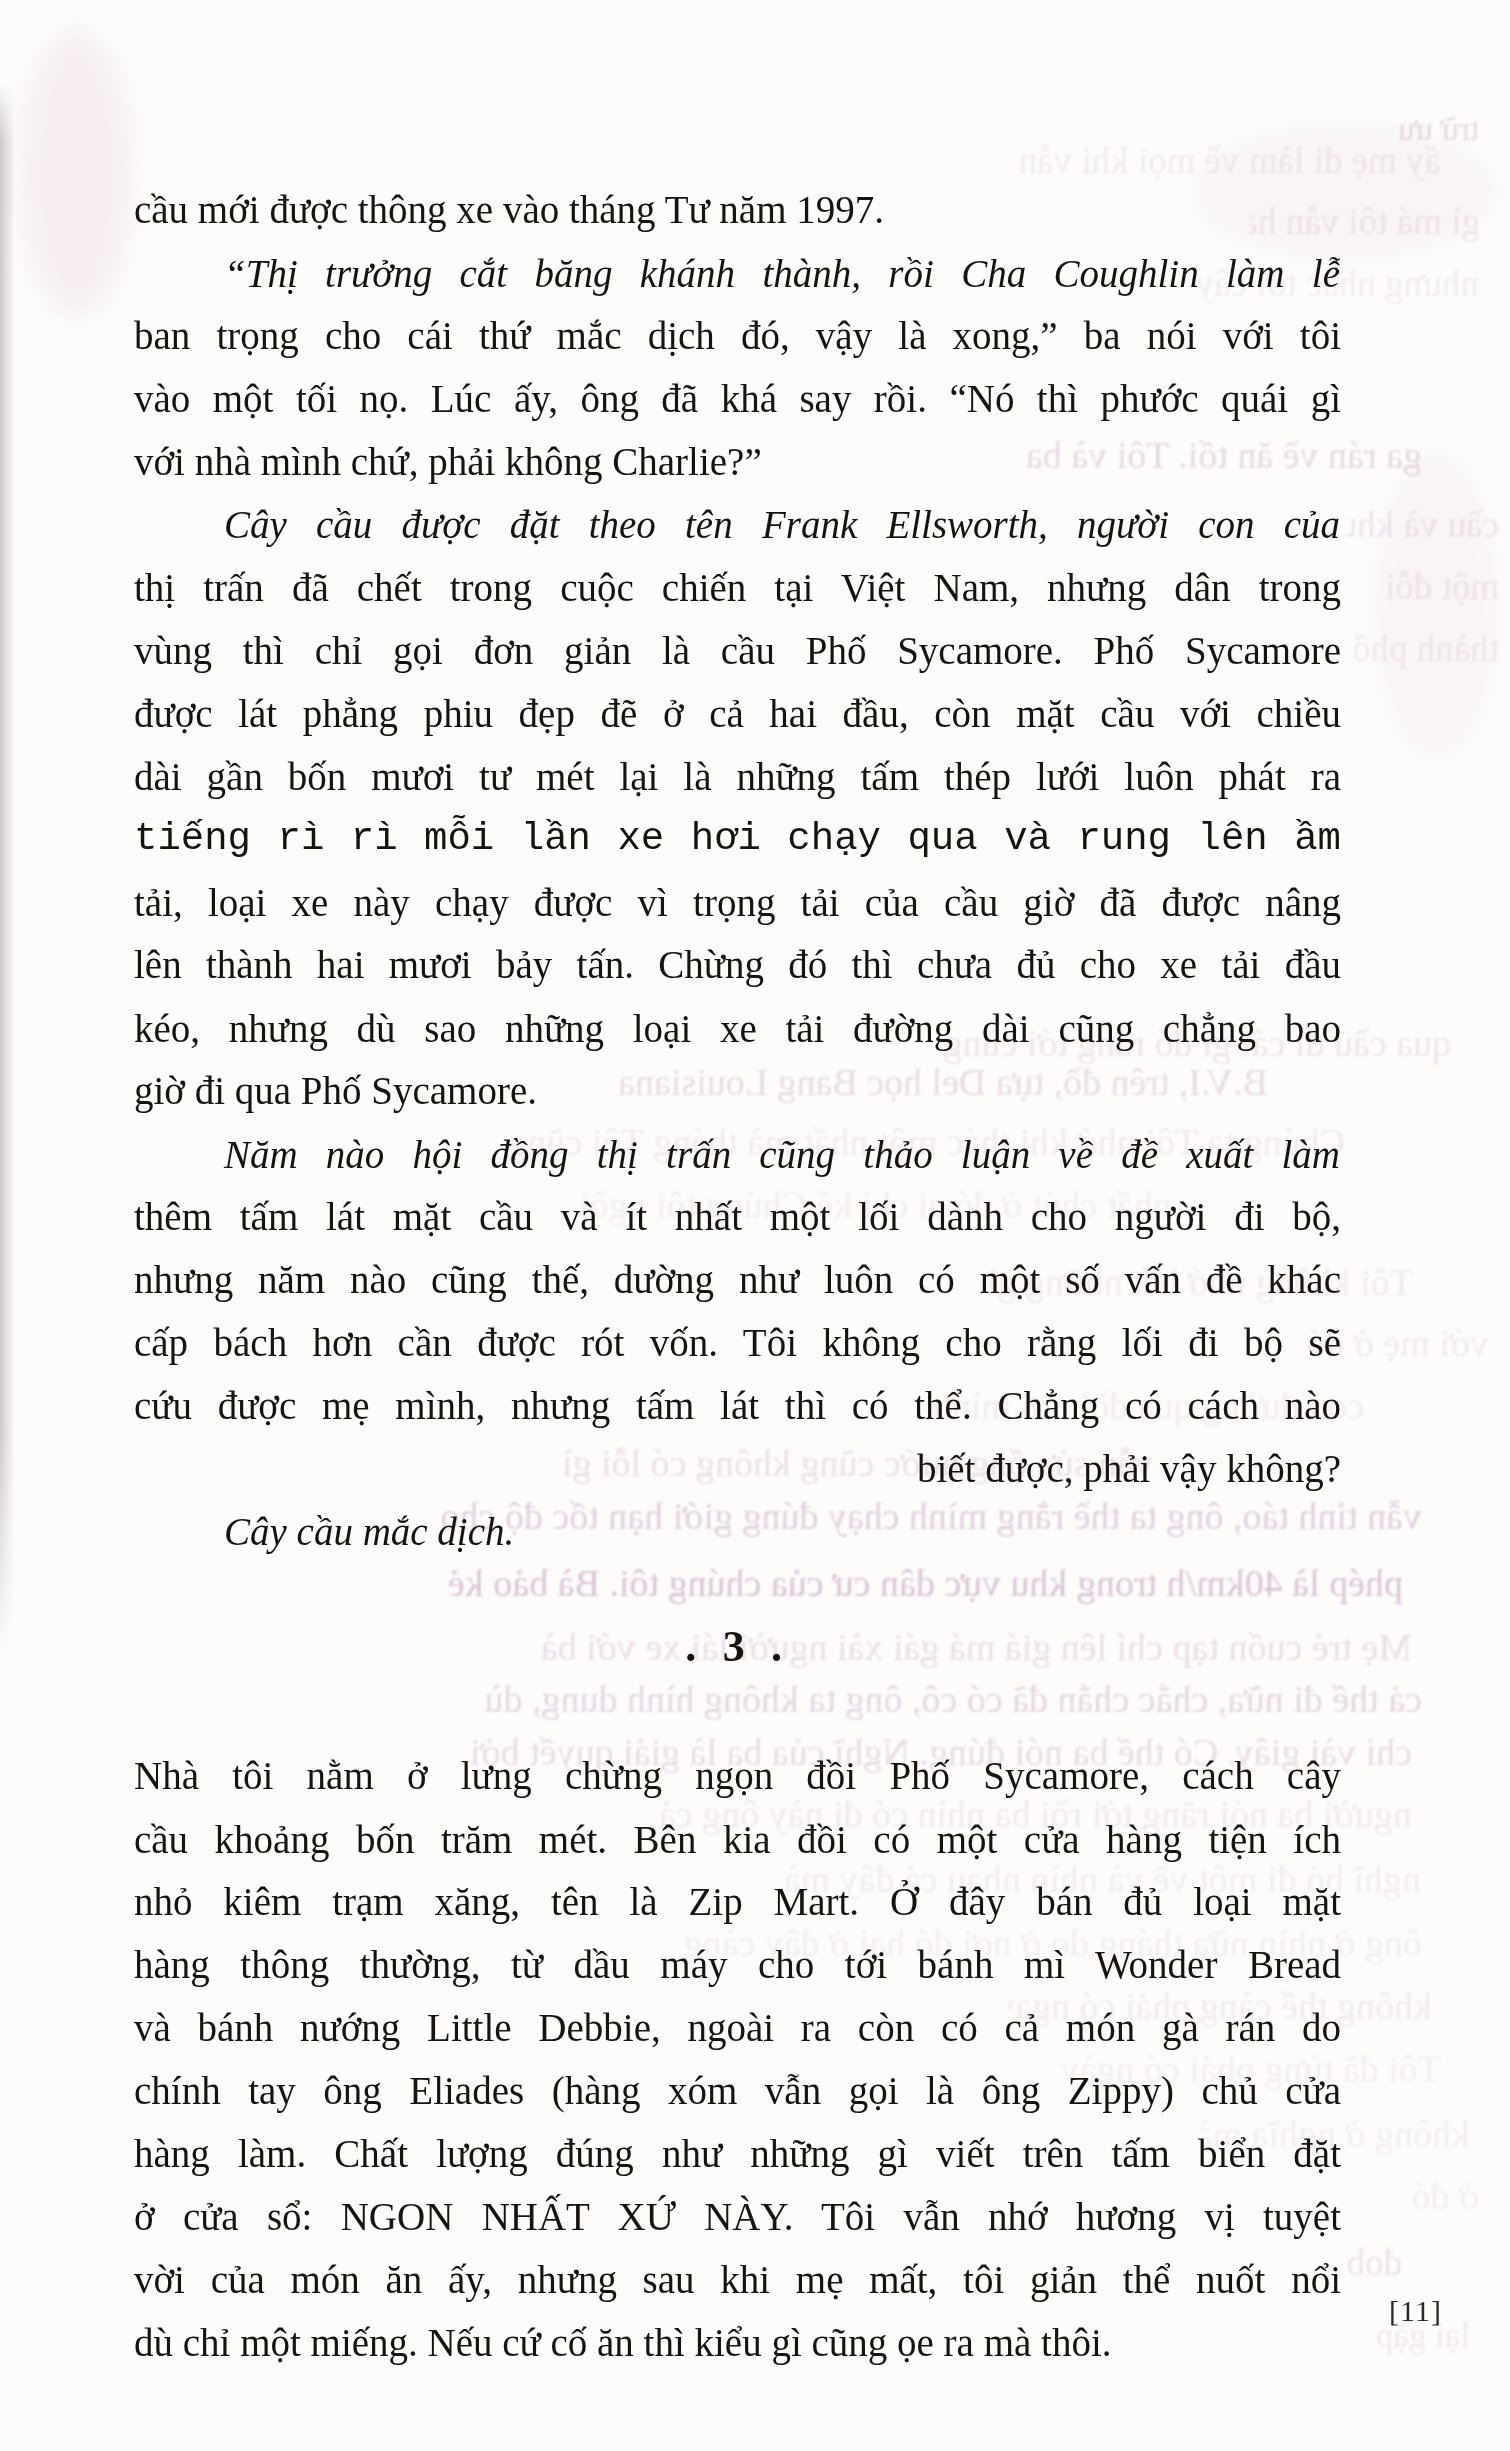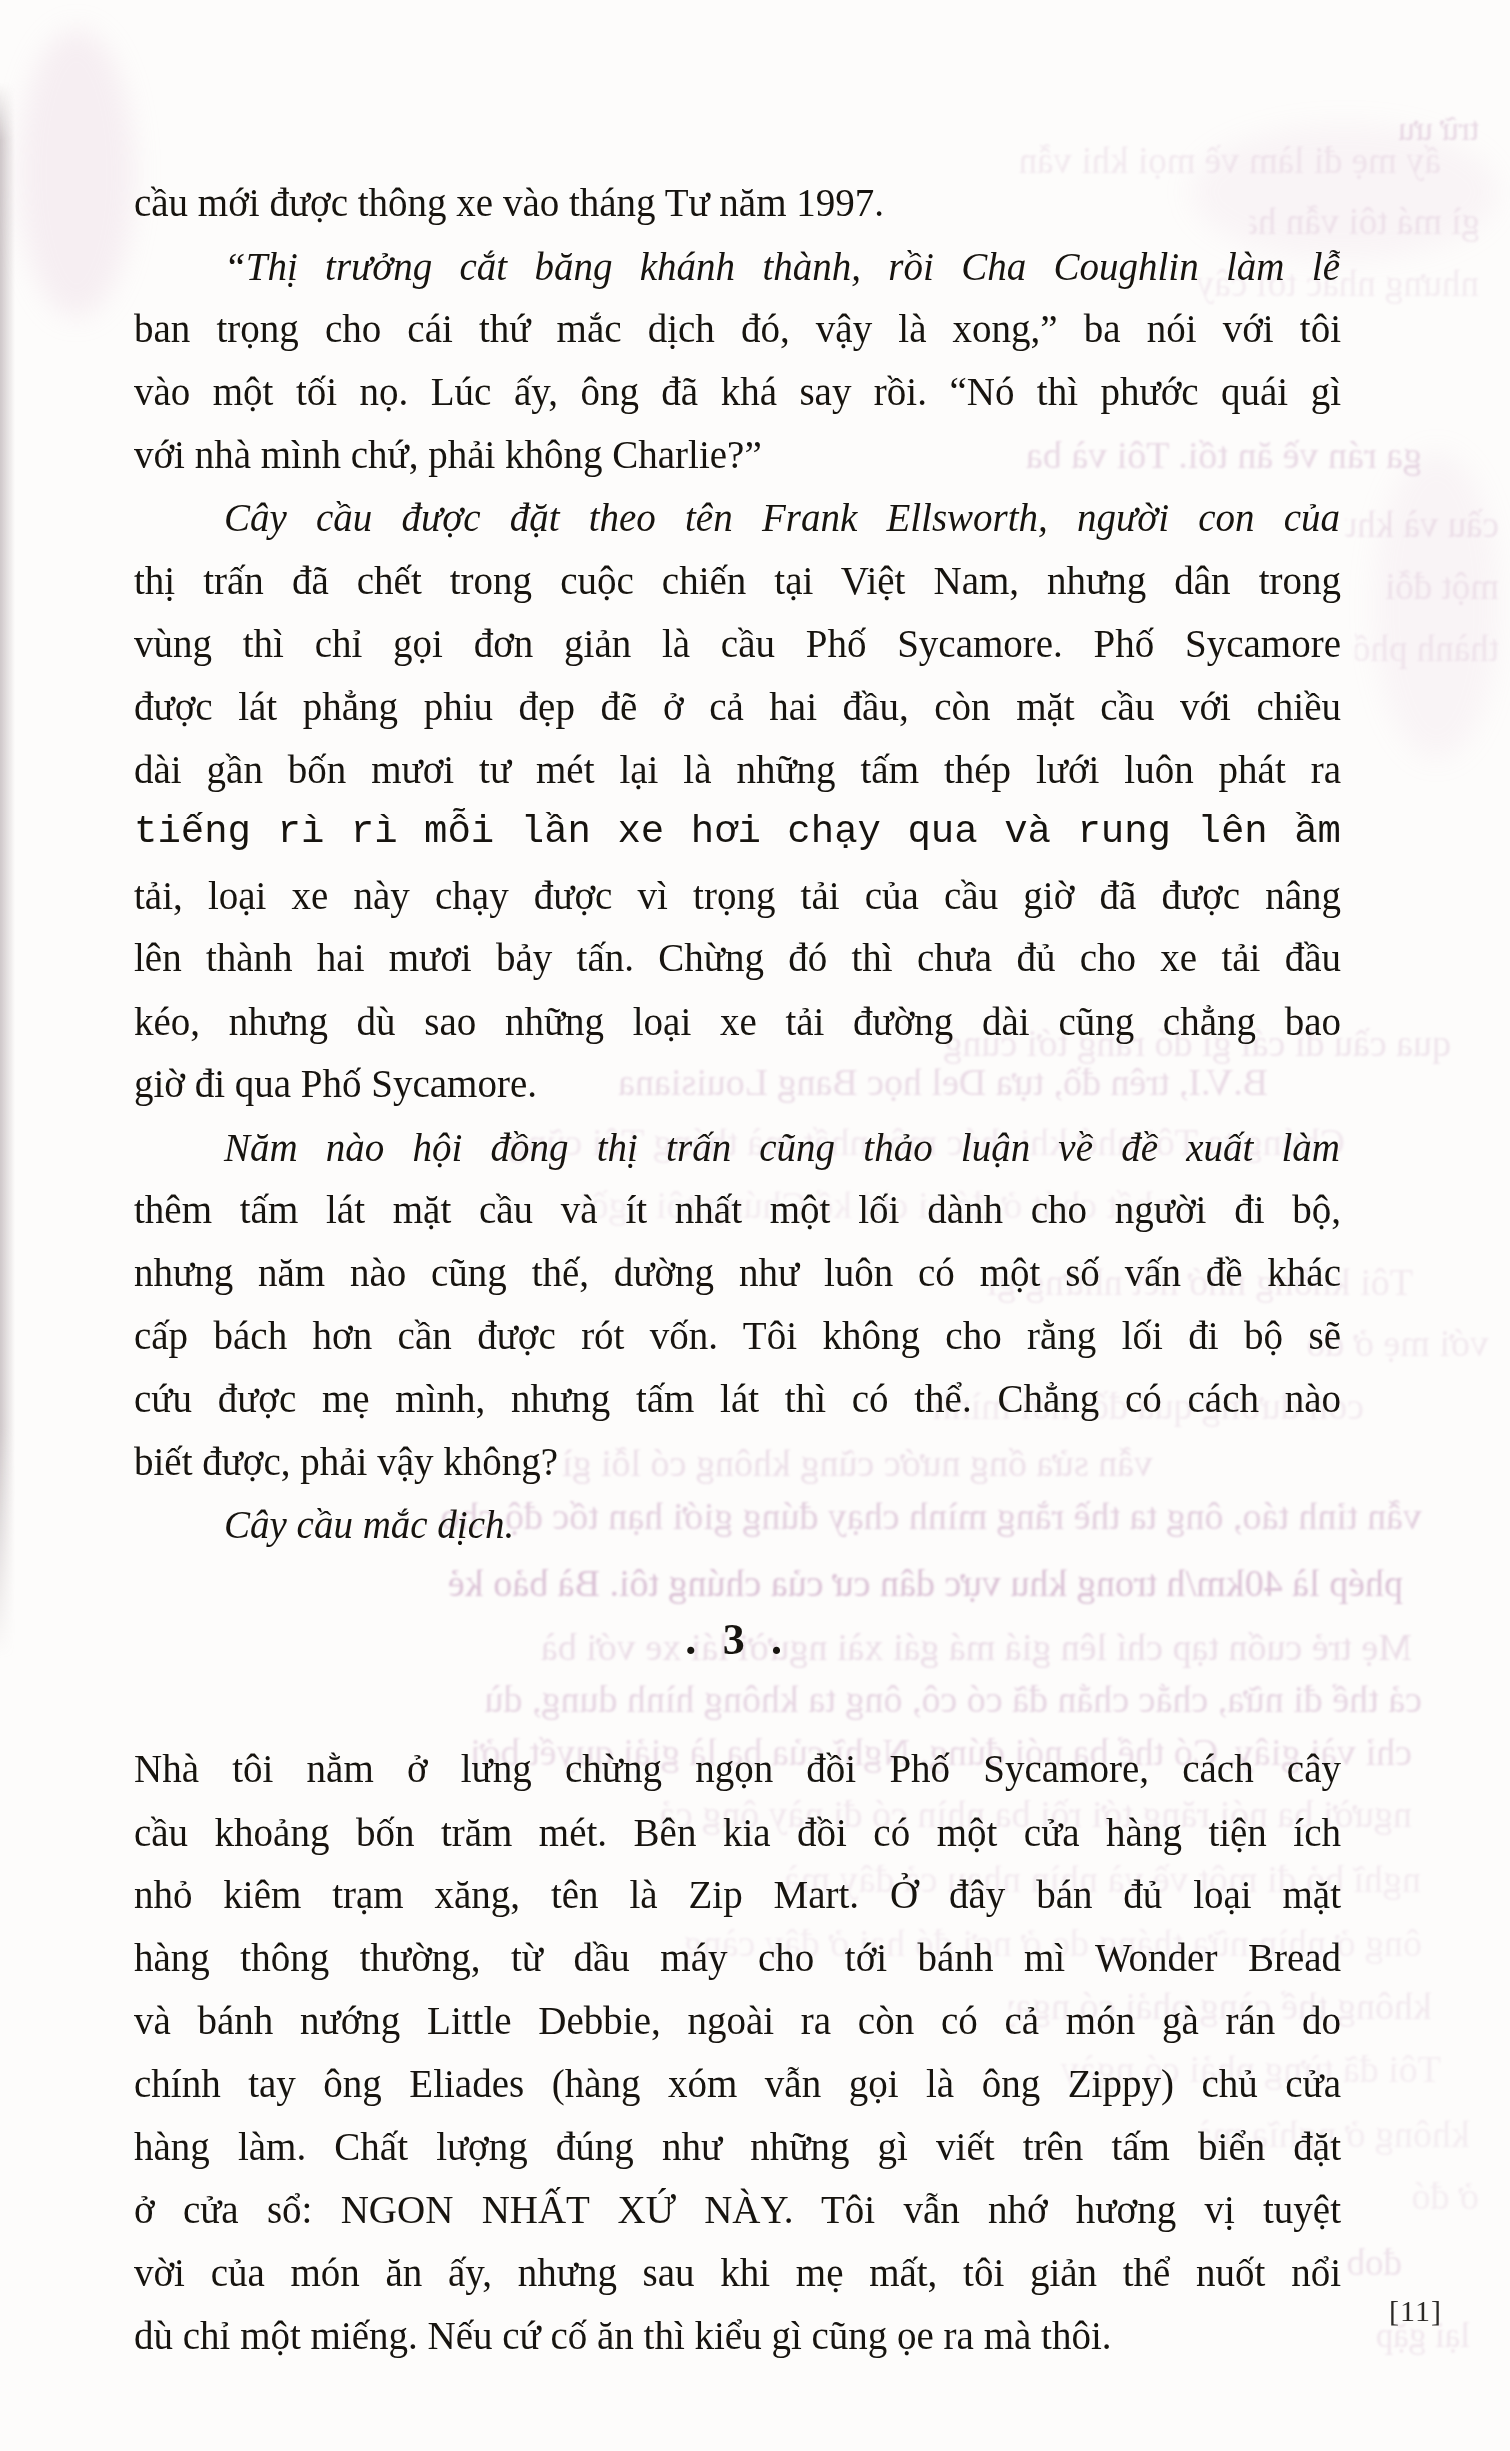--- a/index.html
+++ b/index.html
@@ -20,21 +20,21 @@
   .smudge{position:absolute;border-radius:50%;filter:blur(13.4px);pointer-events:none;}
   
   .text-line{
     position:absolute;left:0;width:1207px;height:63px;
     line-height:62px;font-size:39px;color:#17140f;
     white-space:normal;overflow:hidden;
   }
   .text-line.justify{text-align:justify;text-align-last:justify;}
   .text-line.plain{text-align:left;}
   .text-line.indent{padding-left:90px;width:1116px;font-style:italic;}
-  .text-col{position:absolute;left:134px;top:7px;width:1207px;height:1716px;}
+  .text-col{position:absolute;left:134px;top:14px;width:1207px;height:1716px;}
   .section-header{
     position:absolute;left:0;top:1602px;width:1207px;height:61px;
     text-align:center;font-weight:bold;font-size:44px;color:#17140f;
     letter-spacing:7.7px;line-height:61px;
   }
   .page-number{
     position:absolute;left:1389px;top:2294px;
     font-size:30px;color:#2b2926;letter-spacing:1px;
   }
   
@@ -107,21 +107,21 @@
         <div class="text-line justify" style="top: 794px; font-family: Liberation Mono, monospace;">tiếng rì rì mỗi lần xe hơi chạy qua và rung lên ầm ầm khi có xe</div>
         <div class="text-line justify" style="top: 858px;">tải, loại xe này chạy được vì trọng tải của cầu giờ đã được nâng</div>
         <div class="text-line justify" style="top: 920px;">lên thành hai mươi bảy tấn. Chừng đó thì chưa đủ cho xe tải đầu</div>
         <div class="text-line justify" style="top: 984px;">kéo, nhưng dù sao những loại xe tải đường dài cũng chẳng bao</div>
         <div class="text-line plain" style="top: 1046px;">giờ đi qua Phố Sycamore.</div>
         <div class="text-line justify indent" style="top: 1110px;">Năm nào hội đồng thị trấn cũng thảo luận về đề xuất làm</div>
         <div class="text-line justify" style="top: 1172px;">thêm tấm lát mặt cầu và ít nhất một lối dành cho người đi bộ,</div>
         <div class="text-line justify" style="top: 1235px;">nhưng năm nào cũng thế, dường như luôn có một số vấn đề khác</div>
         <div class="text-line justify" style="top: 1298px;">cấp bách hơn cần được rót vốn. Tôi không cho rằng lối đi bộ sẽ</div>
         <div class="text-line justify" style="top: 1361px;">cứu được mẹ mình, nhưng tấm lát thì có thể. Chẳng có cách nào</div>
-        <div class="text-line plain" style="top: 1424px;">biết được, phải vậy không?</div>
+        <div class="text-line plain" style="top: 1424px; text-align: right;">biết được, phải vậy không?</div>
         <div class="text-line plain indent" style="top: 1487px;">Cây cầu mắc dịch.</div>
       </div>
     <div class="section-header">. 3 .</div>
     <div id="block2">
         <div class="text-line justify" style="top: 1731px;">Nhà tôi nằm ở lưng chừng ngọn đồi Phố Sycamore, cách cây</div>
         <div class="text-line justify" style="top: 1795px;">cầu khoảng bốn trăm mét. Bên kia đồi có một cửa hàng tiện ích</div>
         <div class="text-line justify" style="top: 1857px;">nhỏ kiêm trạm xăng, tên là Zip Mart. Ở đây bán đủ loại mặt</div>
         <div class="text-line justify" style="top: 1920px;">hàng thông thường, từ dầu máy cho tới bánh mì Wonder Bread</div>
         <div class="text-line justify" style="top: 1983px;">và bánh nướng Little Debbie, ngoài ra còn có cả món gà rán do</div>
         <div class="text-line justify" style="top: 2046px;">chính tay ông Eliades (hàng xóm vẫn gọi là ông Zippy) chủ cửa</div>

